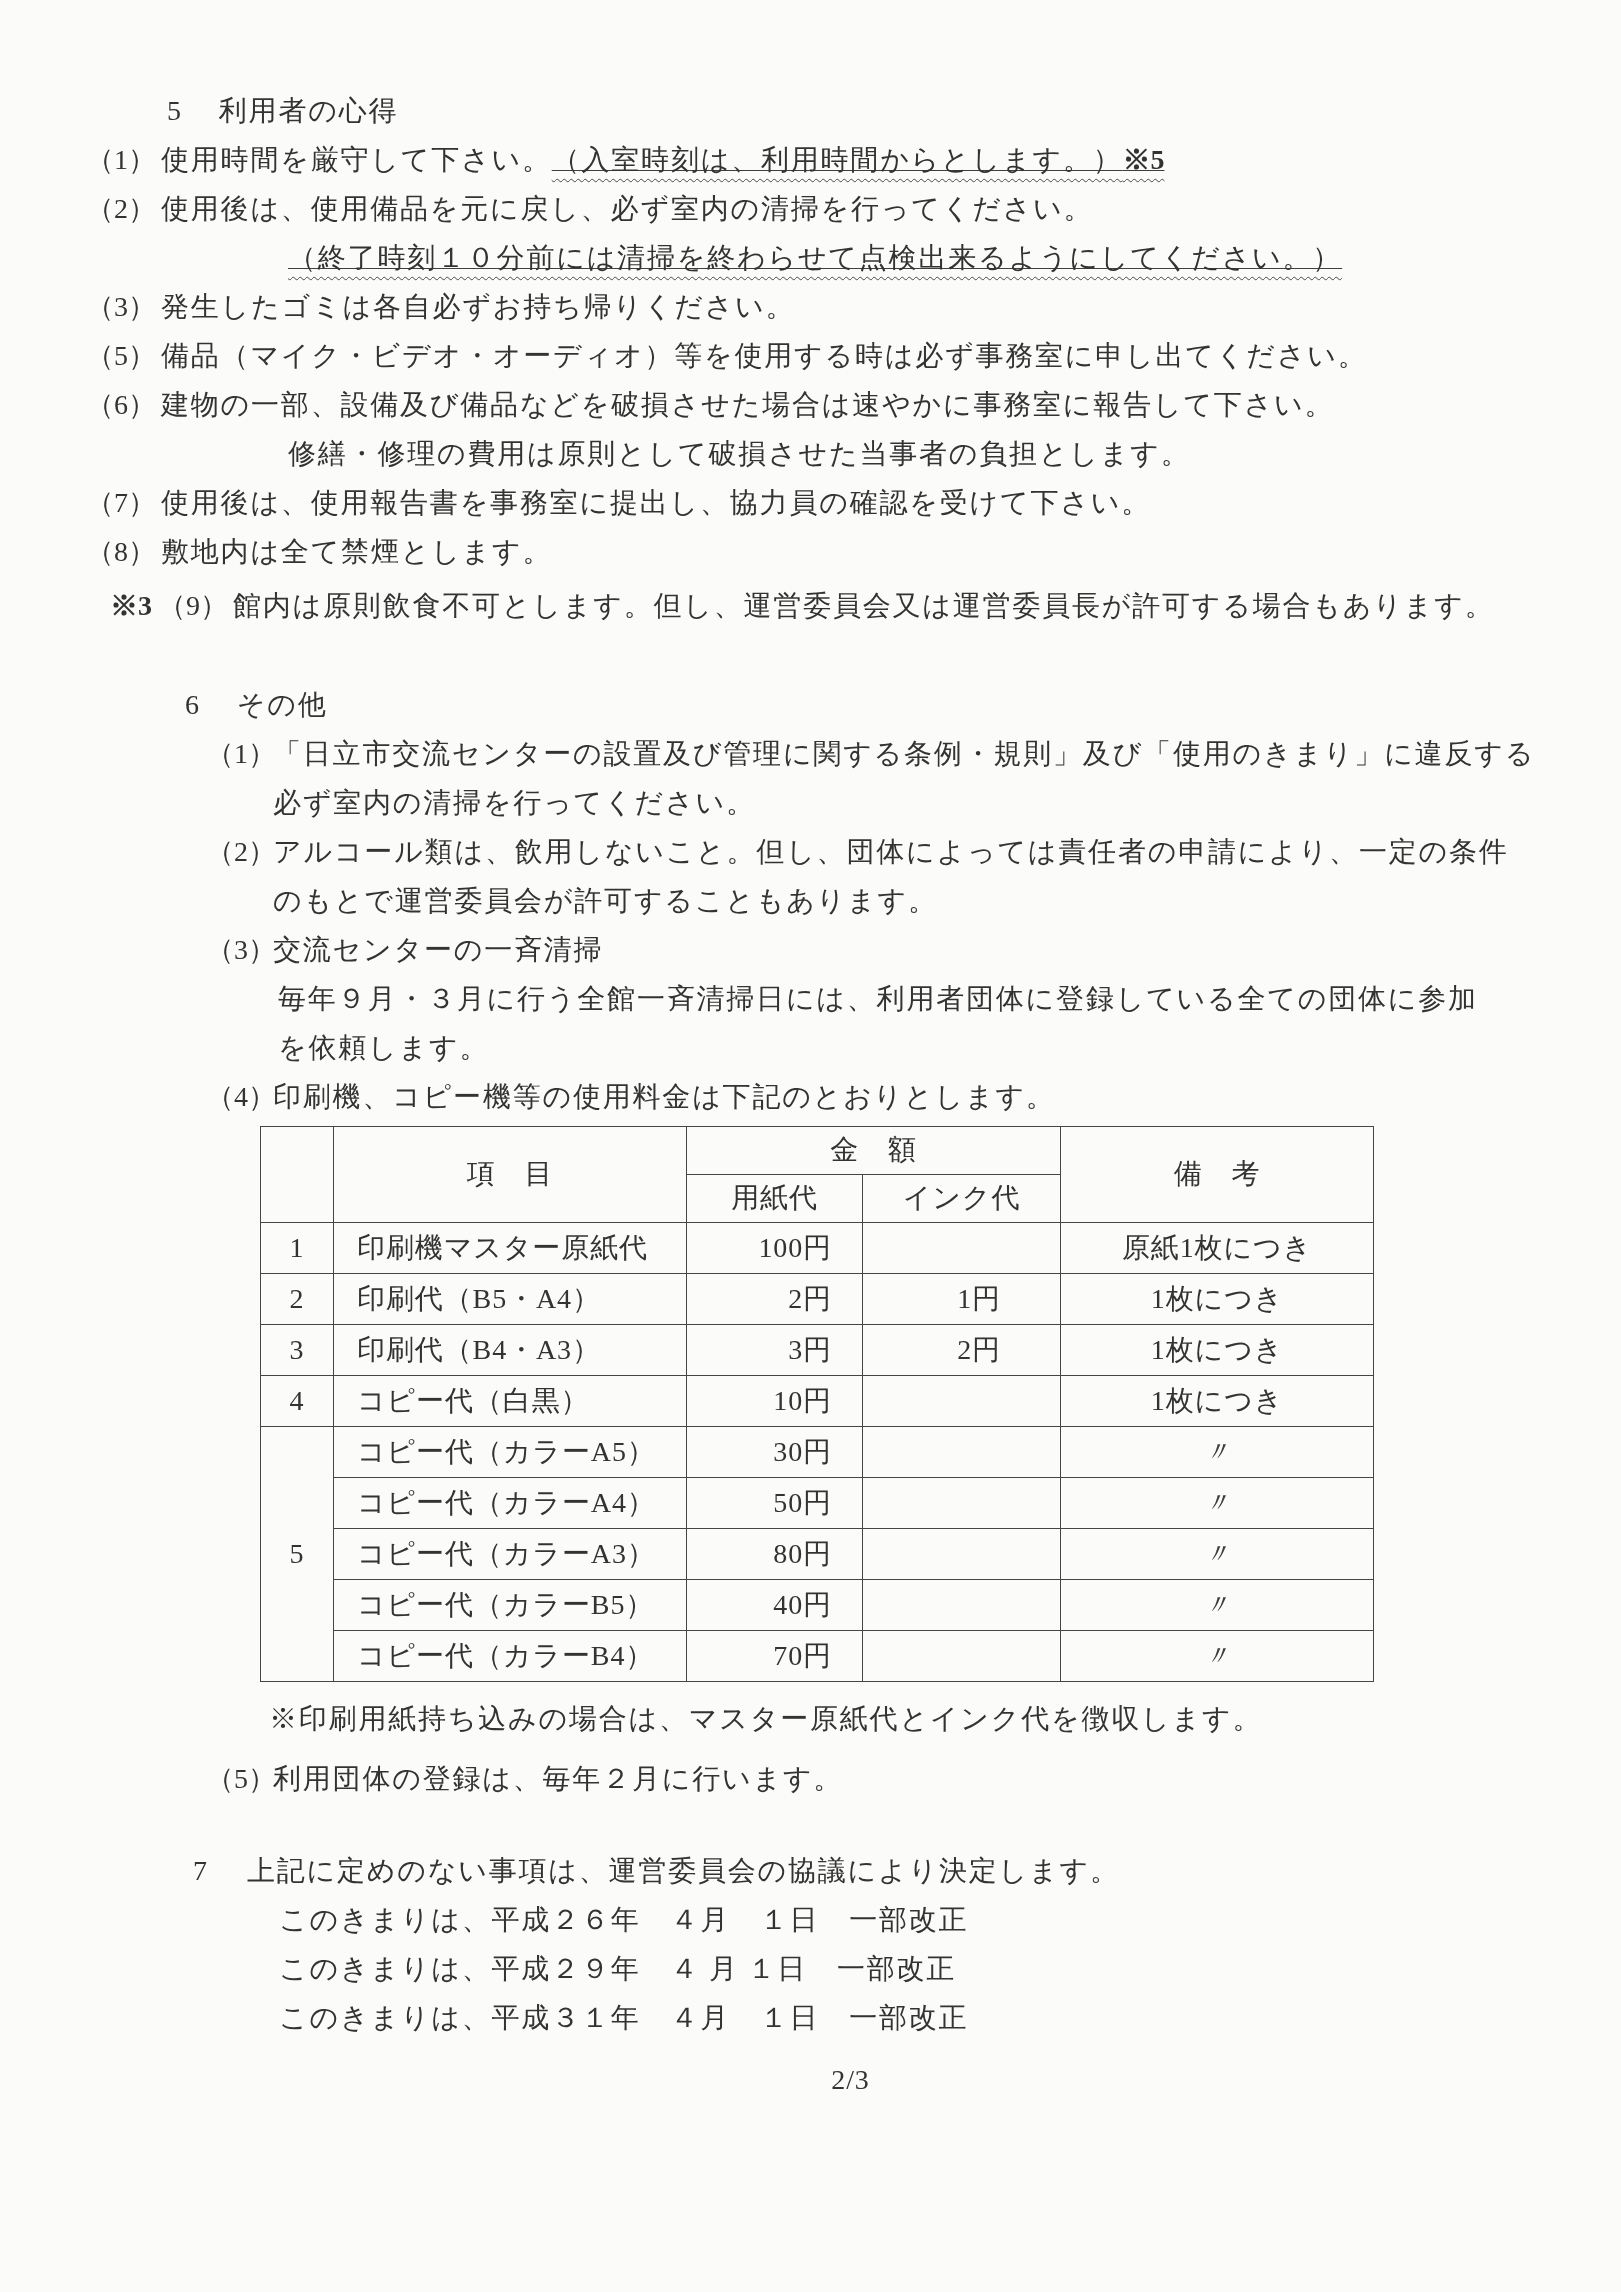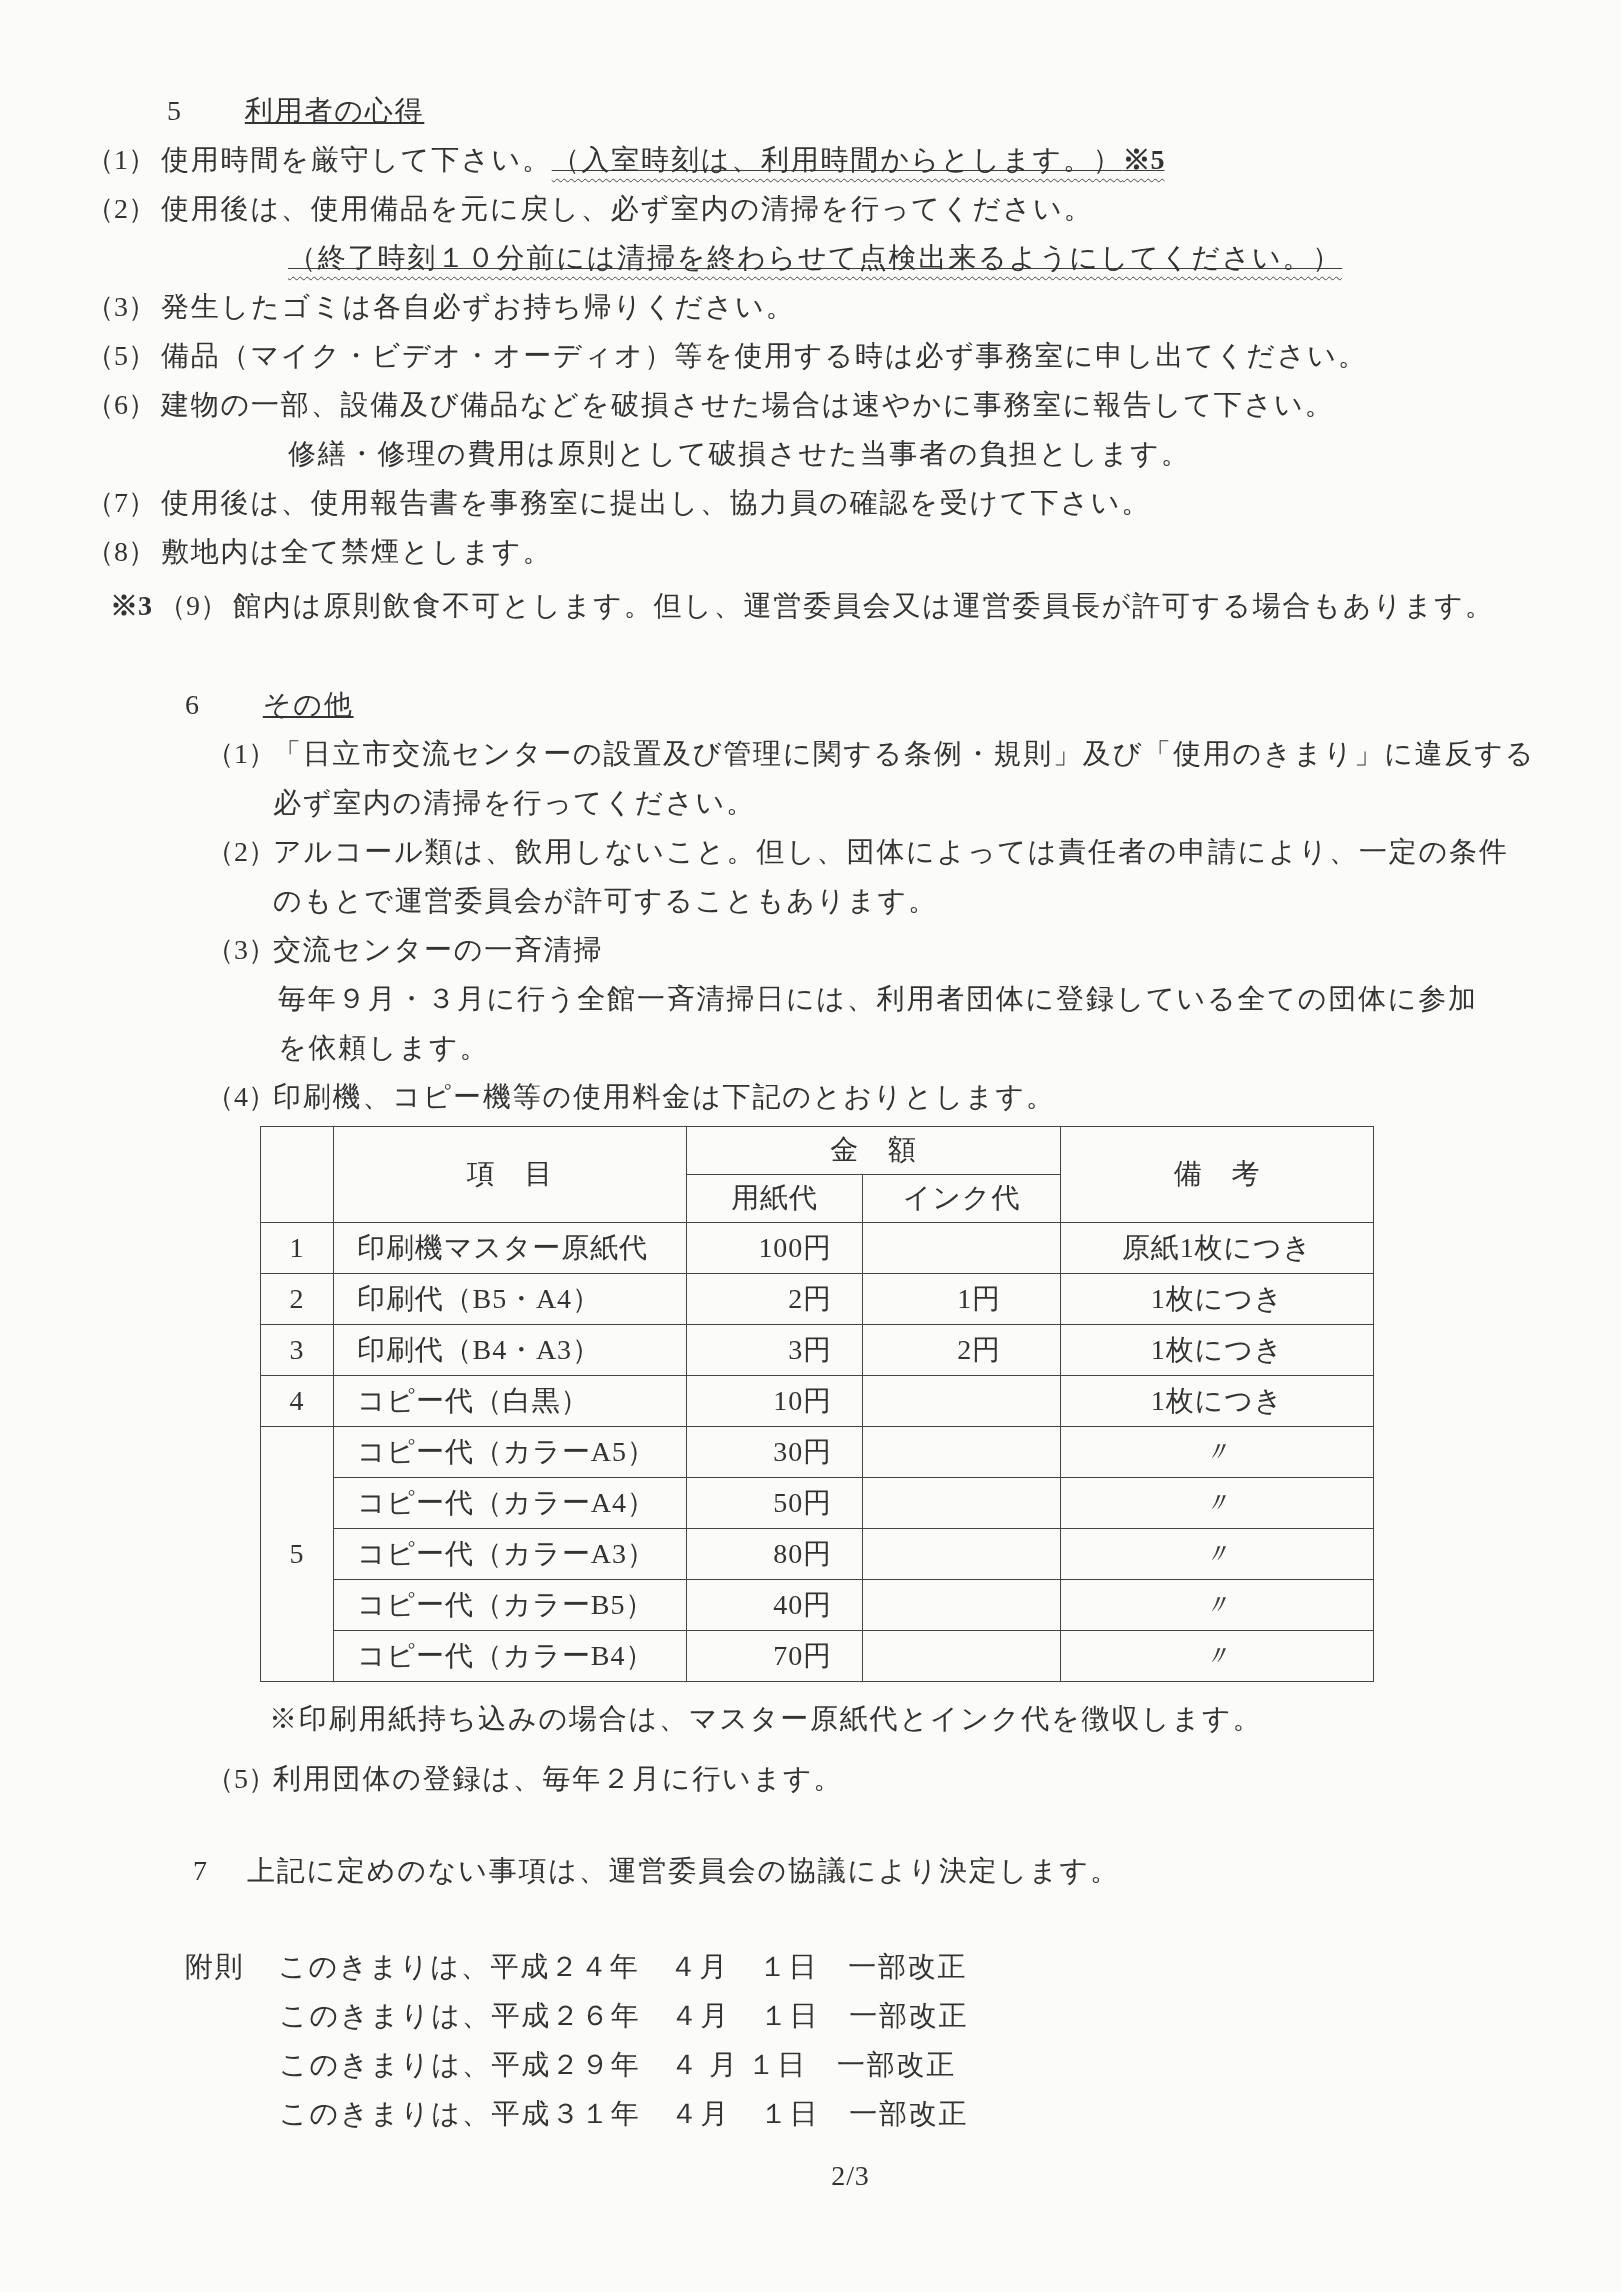--- a/index.html
+++ b/index.html
@@ -15,21 +15,21 @@
     box-sizing:border-box;
     padding-top:86px;
     overflow:hidden;
   }
   .line { line-height:49px; white-space:nowrap; }
 
   
   .h5 { padding-left:167px; }
   .h6 { padding-left:185px; margin-top:50px; }
   .h-num { display:inline-block; }
-  .h-title { margin-left:62px;text-decoration:underline; }
+  .h-title { margin-left:36px; }
 
   .s5 { padding-left:86px; }
   .s5 .mk { display:inline-block; width:75px; letter-spacing:0; }
   .s5.with-pre { padding-left:110px; }
   .pre { display:inline-block; width:48px; font-weight:bold; letter-spacing:0; }
   .cont5 { padding-left:288px; }
 
   
   .s6 { padding-left:206px; }
   .s6 .mk { display:inline-block; width:67px; letter-spacing:0; }
@@ -238,23 +238,20 @@
   </div>
 
   <div class="line s6 s6-late">
     <span class="mk">（5）</span><span>利用団体の登録は、毎年２月に行います。</span>
   </div>
 
   <div class="line s7">
     <span class="mk">7</span><span>上記に定めのない事項は、運営委員会の協議により決定します。</span>
   </div>
 
-  <div class="line appx">
-    <span class="lbl">附則</span><span>このきまりは、平成２４年　４月　１日　一部改正</span>
-  </div>
   <div class="line appx-cont">
     <span>このきまりは、平成２６年　４月　１日　一部改正</span>
   </div>
   <div class="line appx-cont">
     <span>このきまりは、平成２９年　４ 月 １日　一部改正</span>
   </div>
   <div class="line appx-cont">
     <span>このきまりは、平成３１年　４月　１日　一部改正</span>
   </div>
 

